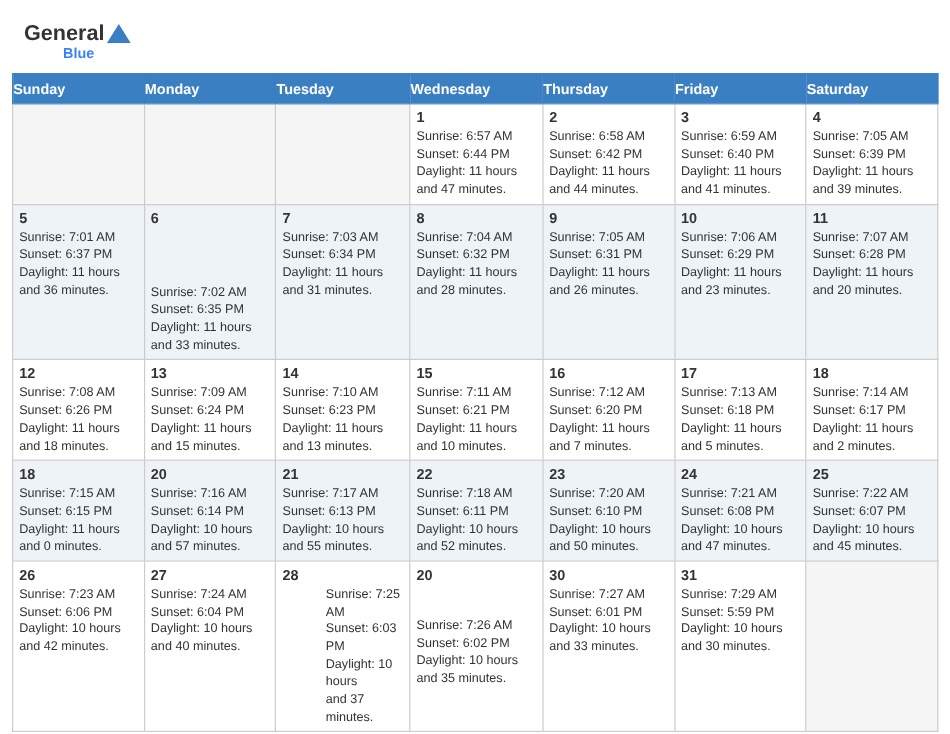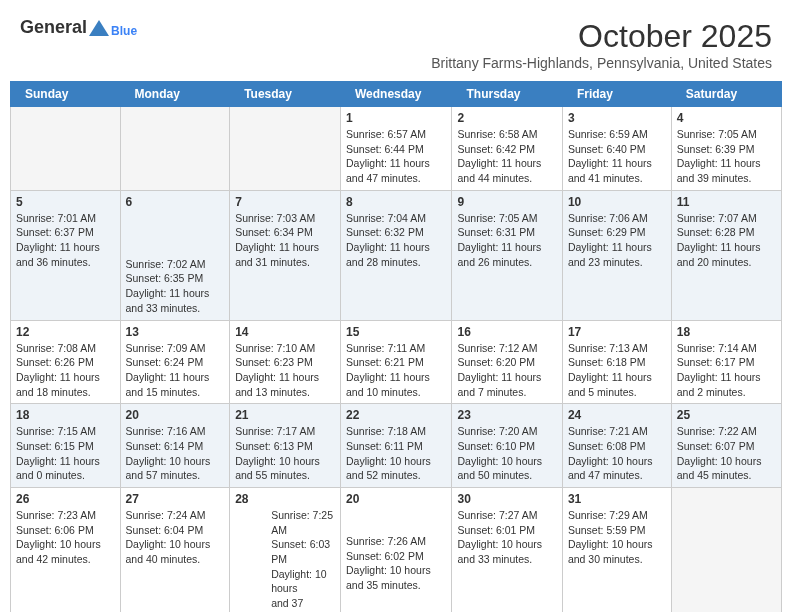--- a/index.html
+++ b/index.html
@@ -11,22 +11,22 @@
       padding: 10px;
     }
     .header-area {
       display: flex;
       align-items: flex-start;
       justify-content: space-between;
       padding: 8px 10px 4px 10px;
     }
     .logo {
       display: flex;
-      flex-direction: row;
-      align-items: flex-end;
+      flex-direction: column;
+      align-items: center;
       line-height: 1.1;
     }
     .title-area {
       text-align: right;
     }
     .month-title {
       font-size: 32px;
       color: #333;
       font-weight: normal;
     }
@@ -37,21 +37,21 @@
     .calendar {
       width: 100%;
       border-collapse: collapse;
       margin-top: 6px;
       font-size: 11px;
     }
     .calendar th {
       background: #3a7fc1;
       color: #fff;
       text-align: left;
-      padding: 5px 14px;
+      padding: 5px 0;
       font-size: 12px;
       border: 1px solid #3a7fc1;
     }
     .calendar td {
       border: 1px solid #ccc;
       vertical-align: top;
       padding: 4px 5px;
       width: 113px;
       min-height: 80px;
       background: #fff;
@@ -82,24 +82,20 @@
 
 <div class="header-area">
   <div class="logo">
     <div style="display:flex;align-items:center;">
       <span style="font-size:18px;font-weight:bold;color:#333;">General</span>
       <svg width="20" height="16" viewBox="0 0 20 16" style="margin:0 2px;">
         <polygon points="0,16 10,0 20,16" fill="#3a7fc1"></polygon>
       </svg>
     </div>
     <span style="font-size:12px;font-weight:bold;color:#3b82f6;">Blue</span>
-  </div>
-  <div class="title-area">
-    <div class="month-title">October 2025</div>
-    <div class="subtitle">Brittany Farms-Highlands, Pennsylvania, United States</div>
   </div>
 </div>
 
 <table class="calendar">
   <thead>
     <tr>
       <th>Sunday</th>
       <th>Monday</th>
       <th>Tuesday</th>
       <th>Wednesday</th>

